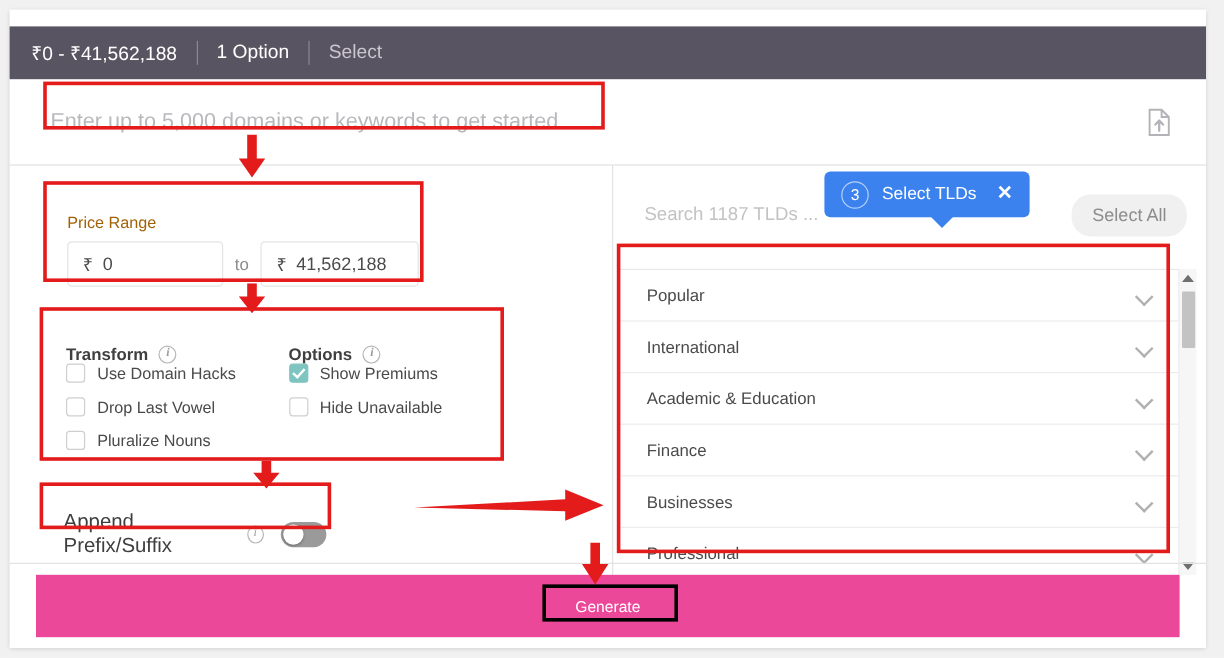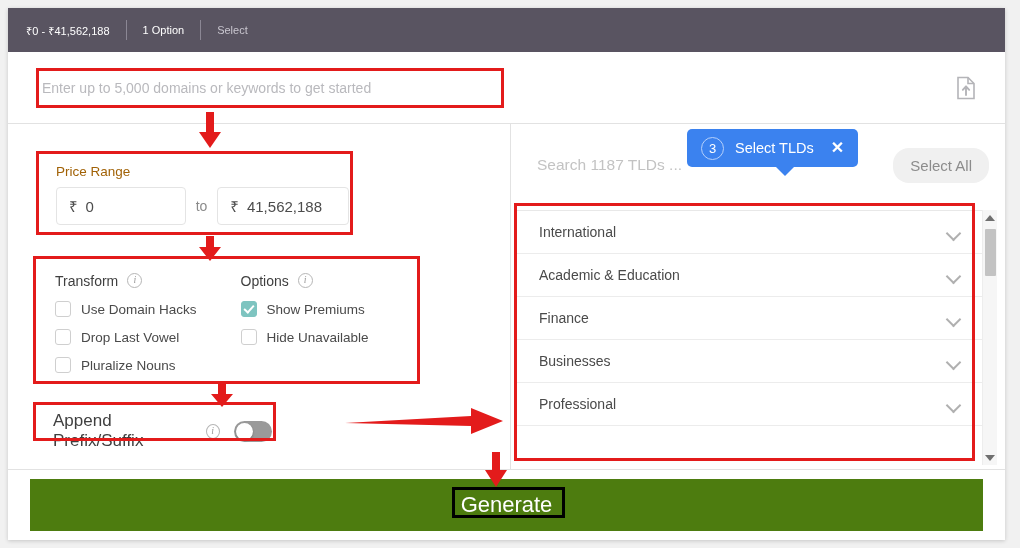--- a/index.html
+++ b/index.html
@@ -29,21 +29,22 @@
   }
 
   
   .filterbar {
     height: 44px;
     background: #595461;
     display: flex;
     align-items: center;
     padding: 0 18px;
     color: #f2f2f4;
-    font-size: 11px;
+    font-size: 16px;
+    margin-top: 14px;
   }
   .filterbar .seg { white-space: nowrap; }
   .fb-price { color: #ffffff; }
   .fb-option { color: #ffffff; }
   .fb-reset { color: #c9c6cf; }
   .fb-div {
     width: 1px; height: 20px;
     background: #8b8794;
     margin: 0 16px;
     flex: none;
@@ -55,21 +56,21 @@
     height: 72px;
     border-bottom: 1px solid #e2e2e2;
     display: flex;
     align-items: center;
     padding: 0 18px 0 30px;
   }
   .domain-input {
     width: 468px;
     border: none;
     outline: none;
-    font-size: 14px;
+    font-size: 18px;
     color: #333;
     background: transparent;
     font-family: "Liberation Sans", sans-serif;
     padding: 6px 4px;
   }
   .domain-input::placeholder { color: #b9b9bd; }
   .upload-icon {
     position: absolute;
     right: 28px; top: 50%;
     transform: translateY(-50%);
@@ -137,24 +138,24 @@
     left: 33px; top: 140px;
     width: 387px;
     height: 125px;
     padding: 9px 14px;
     display: flex;
   }
   .tcol { width: 50%; }
   .tcol.right { padding-left: 6px; }
   .tcol-head {
     display: flex;
-    align-items: flex-start;
+    align-items: flex-end;
     font-size: 14px;
     color: #3f3f3f;
-    margin-bottom: 12px;
+    font-weight: bold;
   }
   .info-ico {
     margin-left: 9px;
     width: 15px; height: 15px;
     border-radius: 50%;
     border: 1.4px solid #b6b6b6;
     color: #9a9a9a;
     font-size: 10px;
     line-height: 12px;
     text-align: center;
@@ -353,24 +354,24 @@
   .gen-wrap {
     position: absolute;
     left: 0; right: 0; bottom: 0;
     height: 71px;
     border-top: 1px solid #e2e2e2;
     padding: 9px 22px;
   }
   .gen-btn {
     width: 100%;
     height: 52px;
-    background: #4d7c0f;
+    background: #ec4899;
     border: none;
     color: #ffffff;
-    font-size: 22px;
+    font-size: 13px;
     font-family: "Liberation Sans", sans-serif;
     cursor: pointer;
     display: flex;
     align-items: center;
     justify-content: center;
   }
 
   
   .anno { position: absolute; pointer-events: none; z-index: 60; }
   .abox {
@@ -483,20 +484,24 @@
 
           <div class="tip">
             <span class="num">3</span>
             <span class="tiptxt">Select TLDs</span>
             <span class="tipx">✕</span>
           </div>
         </div>
 
         <div class="cat-wrap">
           <div class="cat-list">
+            <div class="cat-item">
+              <span>Popular</span>
+              <span class="chev"></span>
+            </div>
             <div class="cat-item">
               <span>International</span>
               <span class="chev"></span>
             </div>
             <div class="cat-item">
               <span>Academic &amp; Education</span>
               <span class="chev"></span>
             </div>
             <div class="cat-item">
               <span>Finance</span>

